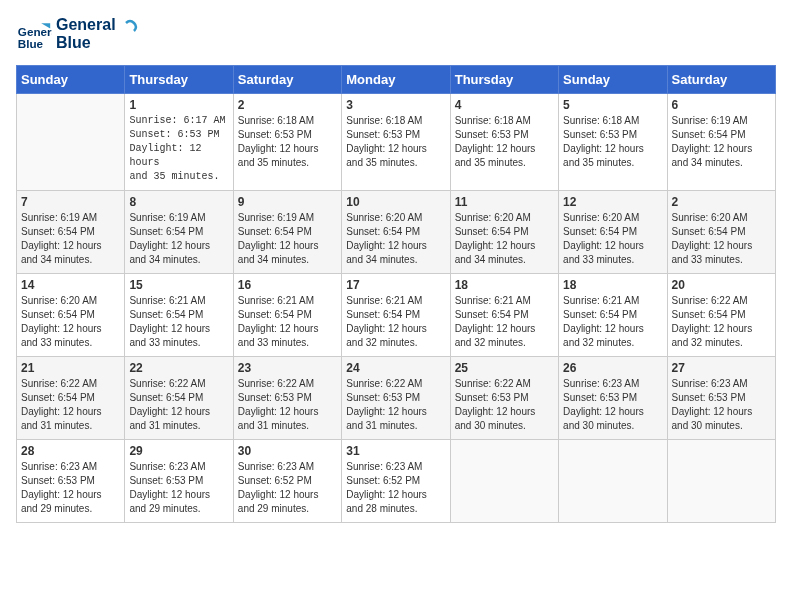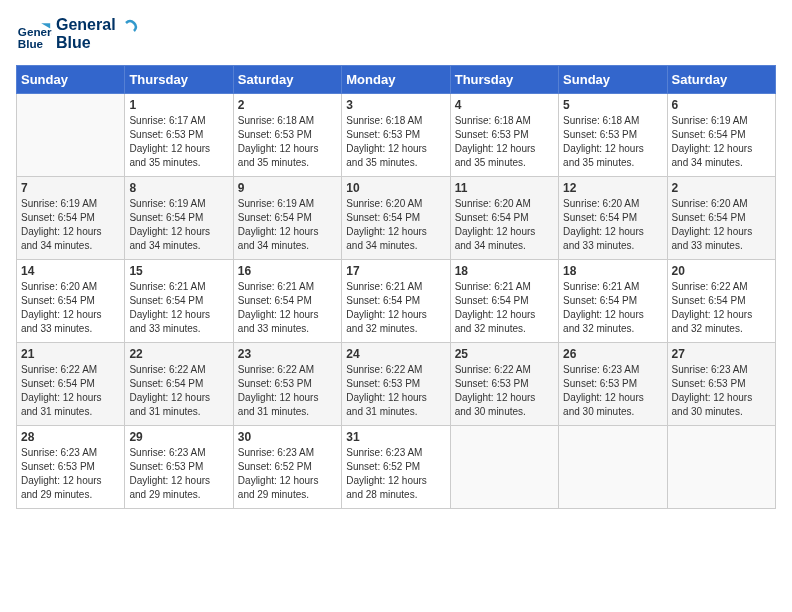--- a/index.html
+++ b/index.html
@@ -111,21 +111,21 @@
         <th>Thursday</th>
         <th>Sunday</th>
         <th>Saturday</th>
       </tr>
   </thead>
   <tbody id="calendar-body">
       <tr>
         <td class="empty-cell"></td>
         <td>
           <span class="day-number">1</span>
-          <div class="day-info" style="white-space: pre-line;">Sunrise: 6:17 AM
+          <div class="day-info" style="white-space: pre-line; font-family: Liberation Mono, monospace;">Sunrise: 6:17 AM
 Sunset: 6:53 PM
 Daylight: 12 hours
 and 35 minutes.</div>
         </td>
         <td>
           <span class="day-number">2</span>
           <div class="day-info" style="white-space: pre-line;">Sunrise: 6:18 AM
 Sunset: 6:53 PM
 Daylight: 12 hours
 and 35 minutes.</div>

